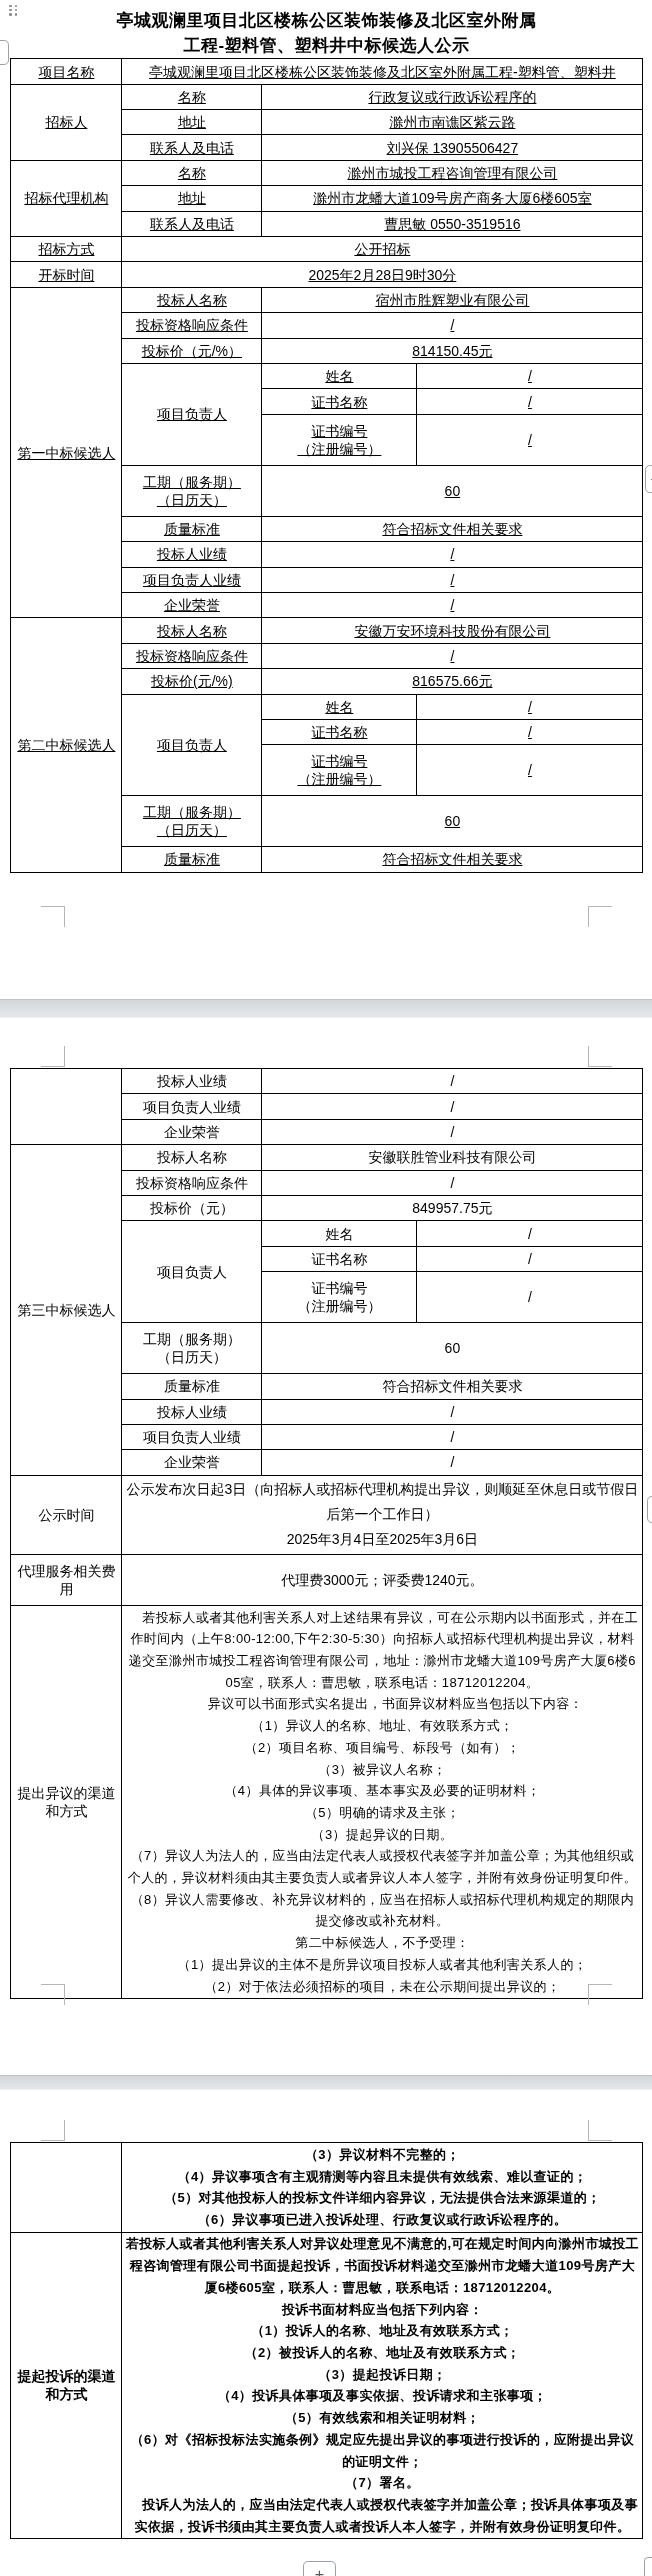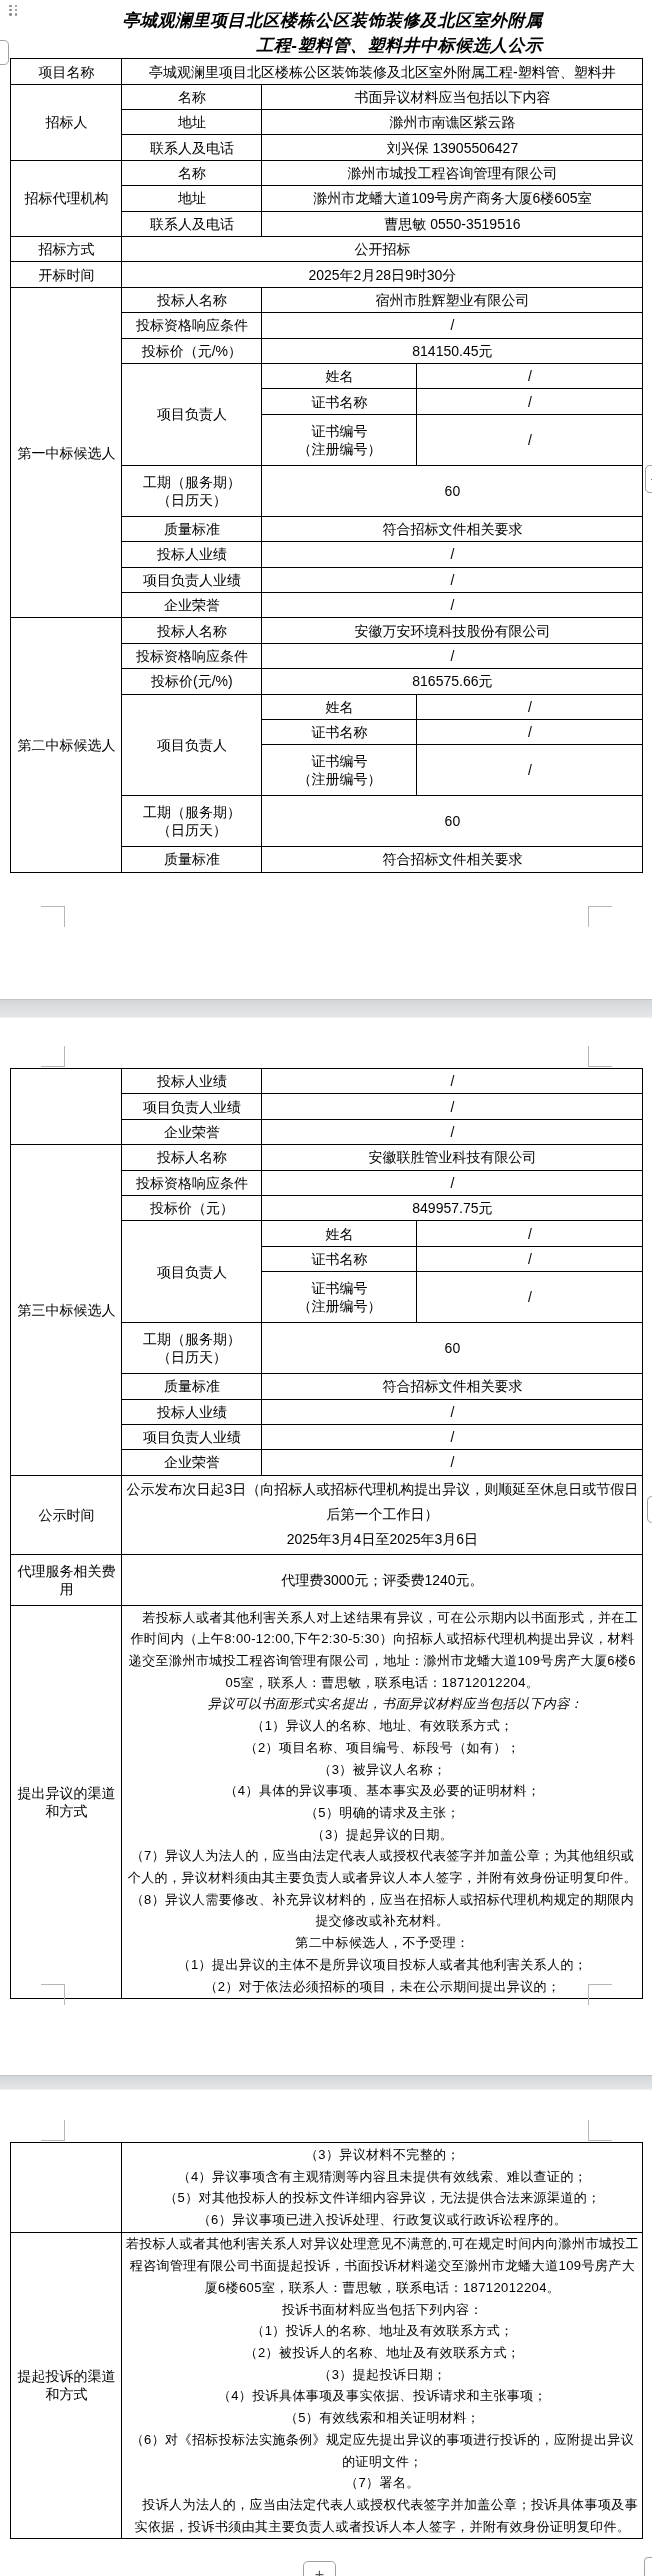--- a/index.html
+++ b/index.html
@@ -4,49 +4,49 @@
 <style>
   html,body{margin:0;padding:0;}
   body{
     width:653px;height:2576px;overflow:hidden;position:relative;
     background:#ffffff;color:#000;
     font-family:"Liberation Sans","DejaVu Sans",sans-serif;
   }
   .page{position:relative;background:#fff;overflow:hidden;}
   #page1{height:999px;}
   #page2{height:1057px;}
-  #page3{height:486px;}
+  #page3{height:486px;font-weight:bold;}
   .band{width:100%;box-sizing:border-box;border-top:0.9px solid #c0c4c7;border-bottom:0.9px solid #eef0f1;
     background:linear-gradient(180deg,#d3d6d9 0%,#dcdfe2 45%,#e4e6e9 100%);}
   #band1{height:19px;}
   #band2{height:15px;}
 
   .doc-title{
-    width:432px;margin:7.5px auto 0;text-align:right;
-    font-size:17px;font-weight:bold;line-height:25.4px;letter-spacing:0.5px;font-style:italic;
+    width:432px;margin:7.5px auto 0;text-align:center;
+    font-size:17px;font-weight:bold;line-height:25.4px;letter-spacing:0.5px;
   }
   table.doc{
     border-collapse:collapse;table-layout:fixed;width:632px;margin:0 0 0 10.4px;
     border:1.9px solid #000;
   }
   table.doc td{
     border:0.9px solid #000;text-align:center;vertical-align:middle;
     font-size:14px;line-height:18px;padding:0.9px 2.8px;box-sizing:border-box;
     overflow:hidden;word-break:break-all;
   }
   tr.h1{height:25.4px;}
   tr.h2{height:51px;}
   tr.hp{height:76px;}
   tr.hf{height:51px;margin-top:27px;}
   td.txt{text-align:left;padding:2.8px 7.5px;}
   td.txt p{margin:0;font-size:13px;line-height:21.7px;letter-spacing:0.4px;}
   p.ind1{text-indent:1.2em;text-align:center;}
-  p.ind2{text-indent:2em;font-style:italic;}
+  p.ind2{text-indent:2em;}
   td.center2 div{line-height:25.4px;}
-  .m1{margin-top:10.4px;}
+  .m1{margin-top:10.4px;text-decoration:underline;}
   #page2 table.doc{margin-top:50px;}
   #page3 table.doc{margin-top:52px;}
 
   
   .mark{position:absolute;width:22.6px;height:20px;}
   .mark.bl{border-top:0.9px solid #b3b6ba;border-right:0.9px solid #b3b6ba;}
   .mark.br{border-top:0.9px solid #b3b6ba;border-left:0.9px solid #b3b6ba;}
   .mark.tl{border-bottom:0.9px solid #b3b6ba;border-right:0.9px solid #b3b6ba;}
   .mark.tr{border-bottom:0.9px solid #b3b6ba;border-left:0.9px solid #b3b6ba;}
 
@@ -90,21 +90,21 @@
         <col style="width:226px">
       </colgroup>
     <tbody>
         <tr class="h1">
       <td>项目名称</td>
       <td colspan="3">亭城观澜里项目北区楼栋公区装饰装修及北区室外附属工程-塑料管、塑料井</td>
     </tr>
     <tr class="h1">
       <td rowspan="3">招标人</td>
       <td>名称</td>
-      <td colspan="2">书面异议材料应当包括以下内容</td>
+      <td colspan="2">行政复议或行政诉讼程序的</td>
     </tr>
     <tr class="h1">
       <td>地址</td>
       <td colspan="2">滁州市南谯区紫云路</td>
     </tr>
     <tr class="h1">
       <td>联系人及电话</td>
       <td colspan="2">刘兴保 13905506427</td>
     </tr>
     <tr class="h1">

